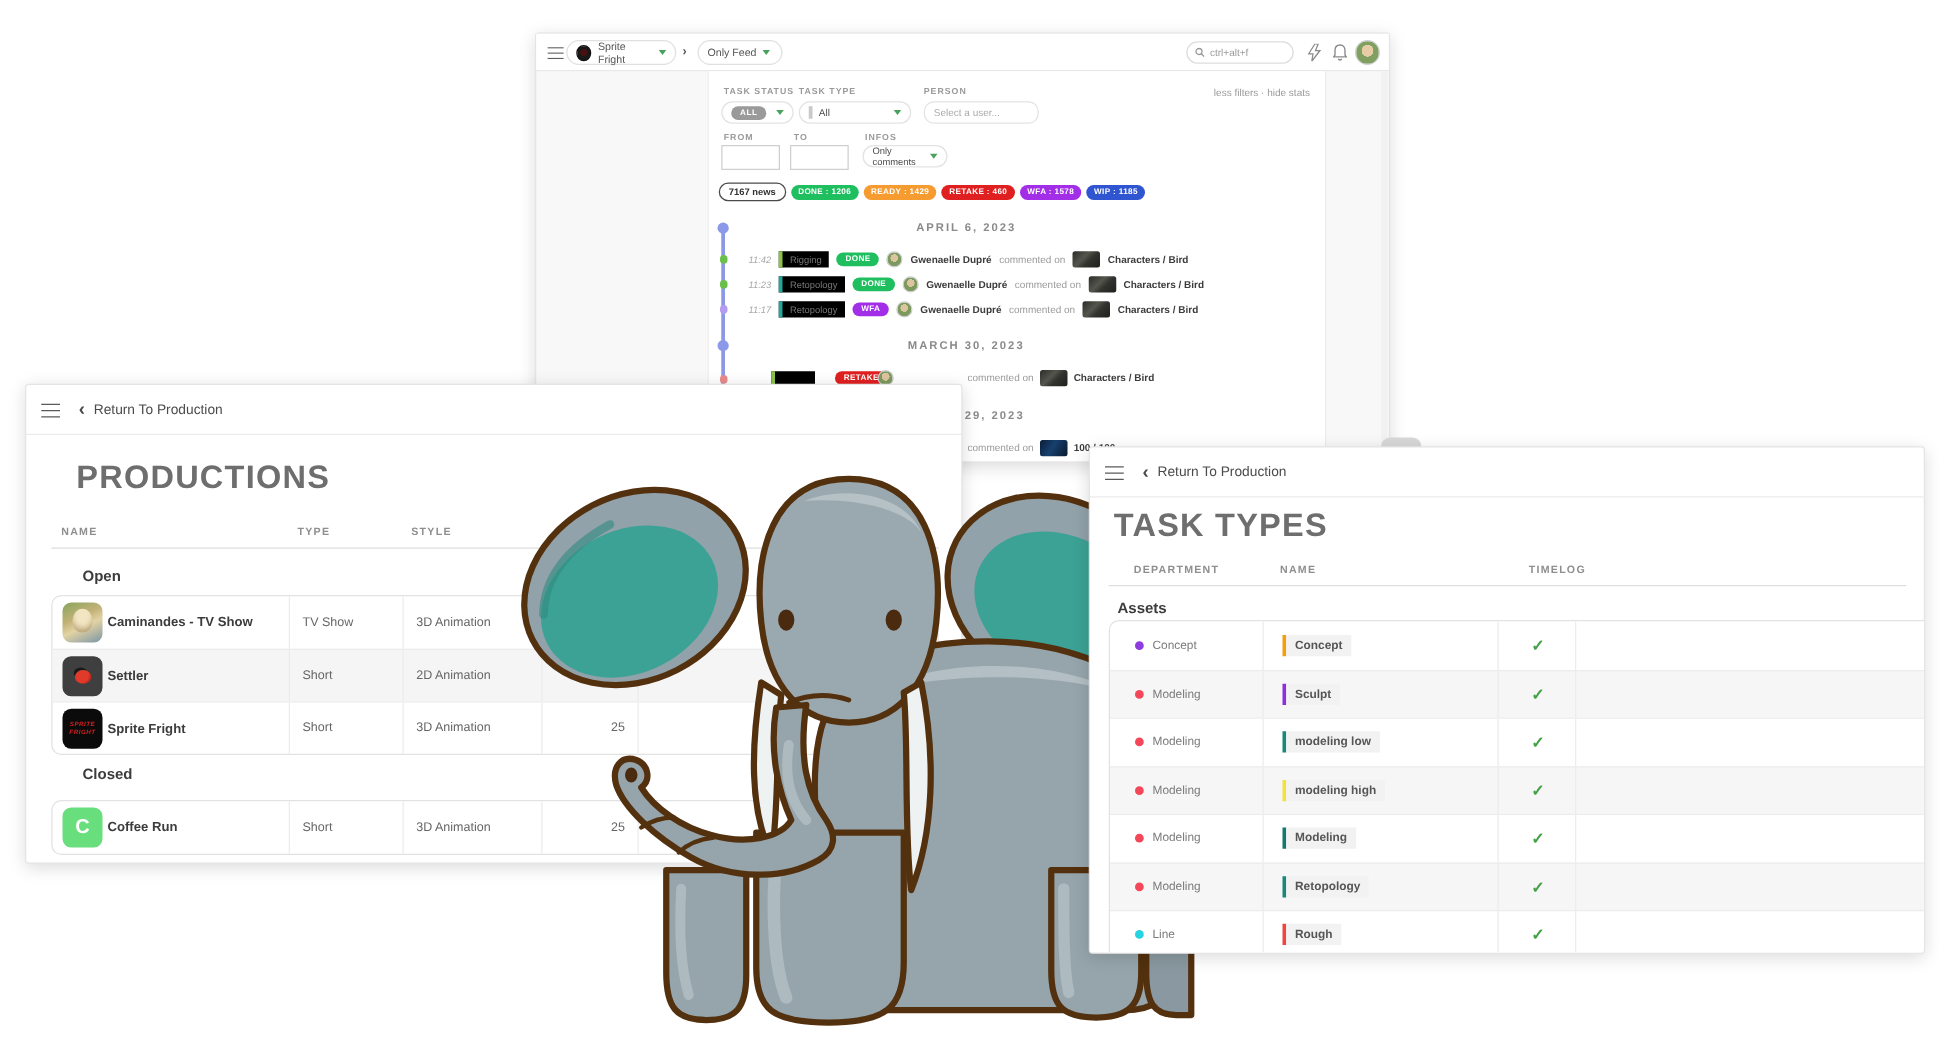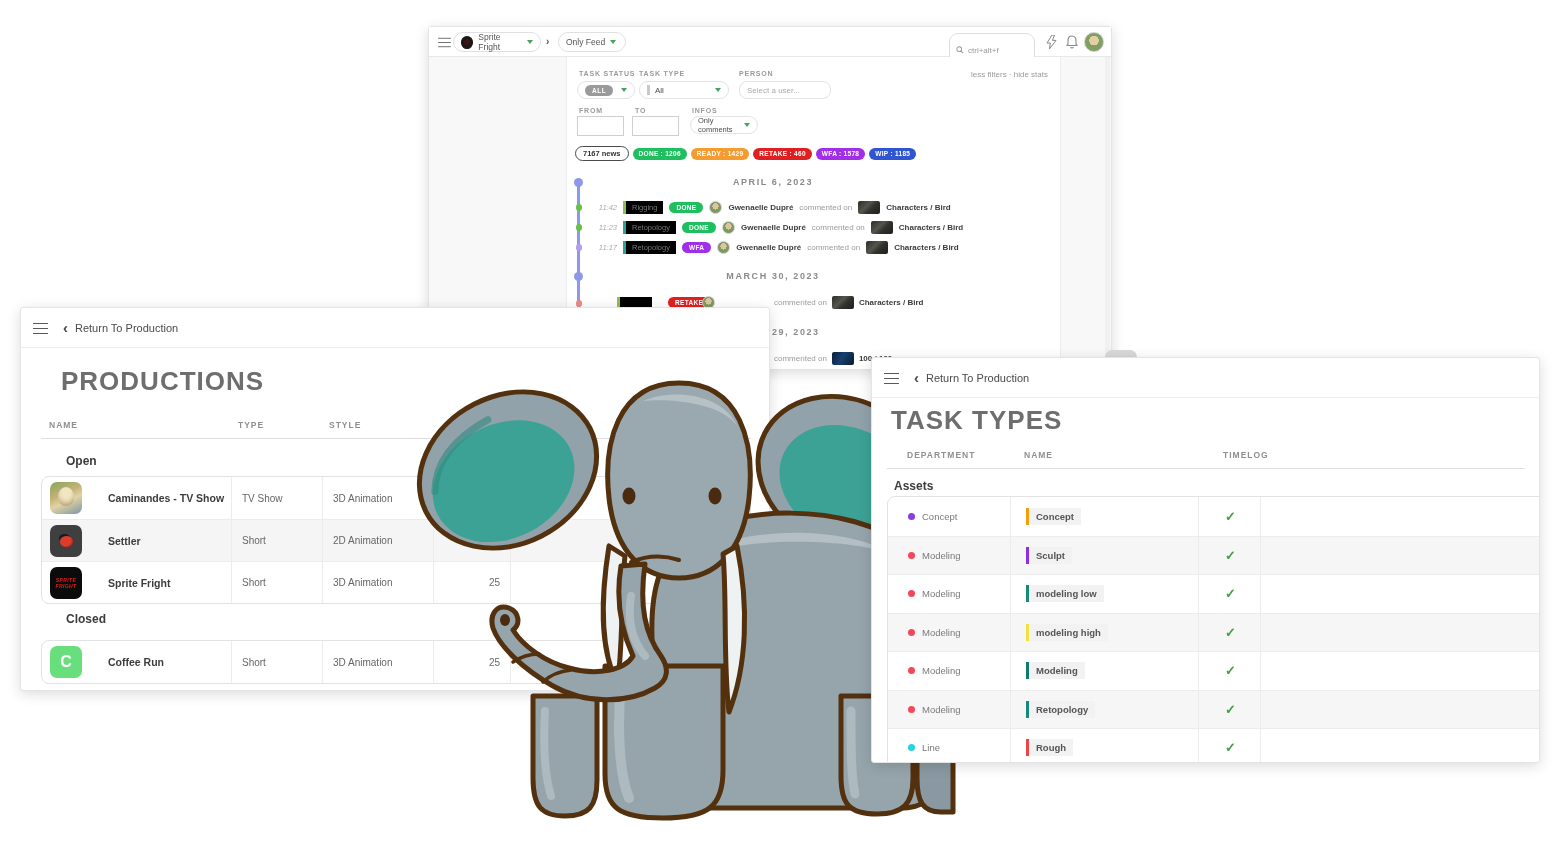--- a/index.html
+++ b/index.html
@@ -25,21 +25,21 @@
   .nf-top { position:absolute; left:0; top:0; right:0; height:30px; background:#fff; border-bottom:1px solid #e8e8e8; }
   .nf-top .burger { position:absolute; left:8px; top:10px; transform:scale(.85); }
   .pill-select { position:absolute; top:5px; height:20px; background:#fff; border:1px solid #e0e0e0; border-radius:10px;
                  display:flex; align-items:center; gap:5px; padding:0 7px; cursor:pointer; }
   .pill-select .lbl { font-size:8.5px; color:#555; }
   #proj-pill { left:24px; width:88px; }
   #page-pill { left:129px; width:68px; }
   .proj-dot { width:13px; height:13px; border-radius:50%; background:radial-gradient(circle at 50% 45%, #4a1010 0 34%, #191919 35%); border:1px solid #111; }
   .crumb-sep { position:absolute; left:117px; top:9px; font-size:10px; color:#555; font-weight:bold; }
   .nf-search { position:absolute; left:520px; top:6px; width:86px; height:18px; border:1px solid #ddd; border-radius:9px; background:#fff;
-               display:flex; align-items:center; gap:4px; padding:16px 6px; }
+               display:flex; align-items:center; gap:4px; padding:0 6px; }
   .nf-search .ph { font-size:8px; color:#9a9a9a; }
   .top-ico { position:absolute; top:8px; }
   #avatar-top { position:absolute; left:655px; top:5px; width:20px; height:20px; border-radius:50%;
                 background:radial-gradient(circle at 50% 42%, #e6cda6 0 34%, #7fa060 35% 70%, #55713f 100%); border:1px solid #cfcfcf; }
   .nf-body { position:absolute; left:137px; top:30px; width:495px; bottom:0; background:#fff;
              border-left:1px solid #ececec; border-right:1px solid #ececec; }
   .nf-scroll { position:absolute; right:1px; top:30px; bottom:1px; width:5px; background:#f1f1f1; }
   .nf-scroll .thumb { position:absolute; bottom:0; left:0; right:0; height:18px; background:#d8d8d8; }
 
   .f-label { position:absolute; font-size:7px; font-weight:700; color:#9a9a9a; letter-spacing:.8px; }
@@ -92,21 +92,21 @@
   .prod-head-line { position:absolute; left:20px; right:18px; top:130px; border-bottom:1px solid #dedede; }
   #prod-open-label { position:absolute; left:45px; top:146px; }
   #prod-closed-label { position:absolute; left:45px; top:304px; }
   .prod-table { position:absolute; left:20px; right:18px; border:1px solid #e2e2e2; border-radius:8px; background:#fff; overflow:hidden; }
   #prod-table-open { top:168px; }
   #prod-table-closed { top:332px; }
   .prod-row { display:grid; grid-template-columns:189px 91px 111px 77px 1fr; height:42px; border-top:1px solid #ececec; cursor:pointer; }
   .prod-row:first-child { border-top:none; }
   .prod-row.alt { background:#f5f5f5; }
   .prod-cell { border-left:1px solid #ececec; display:flex; align-items:center; font-size:10px; color:#666; padding-left:10px; }
-  .prod-cell.first { border-left:none; gap:26px; padding-left:8px; }
+  .prod-cell.first { border-left:none; gap:4px; padding-left:8px; }
   .prod-cell.num { justify-content:flex-end; padding-right:10px; }
   .prod-name { font-size:10.5px; font-weight:700; color:#3c3c3c; }
   .thumb { width:32px; height:32px; border-radius:7px; flex:none; position:relative; overflow:hidden; }
   .thumb.caminandes { background:linear-gradient(155deg,#87a55c 0%,#c3b277 38%,#e2d3a4 58%,#7b95a5 100%); }
   .thumb.caminandes::after { content:""; position:absolute; left:8px; top:5px; width:16px; height:19px; border-radius:50% 50% 45% 45%;
         background:radial-gradient(circle at 40% 30%, #f2e6c2 0 60%, #d9c491 100%); box-shadow:inset 0 -4px 4px rgba(120,90,40,.35); }
   .thumb.settler { background:#3f3f3f; }
   .thumb.settler::after { content:""; position:absolute; left:10px; top:11px; width:13px; height:11px; border-radius:50%;
         background:radial-gradient(circle at 35% 35%, #e03a2a 0 55%, #8c1410 100%); box-shadow:-2px -3px 0 -1px #1a1a1a; }
   .thumb.spritefright { background:#0b0b0b; display:flex; align-items:center; justify-content:center; }

